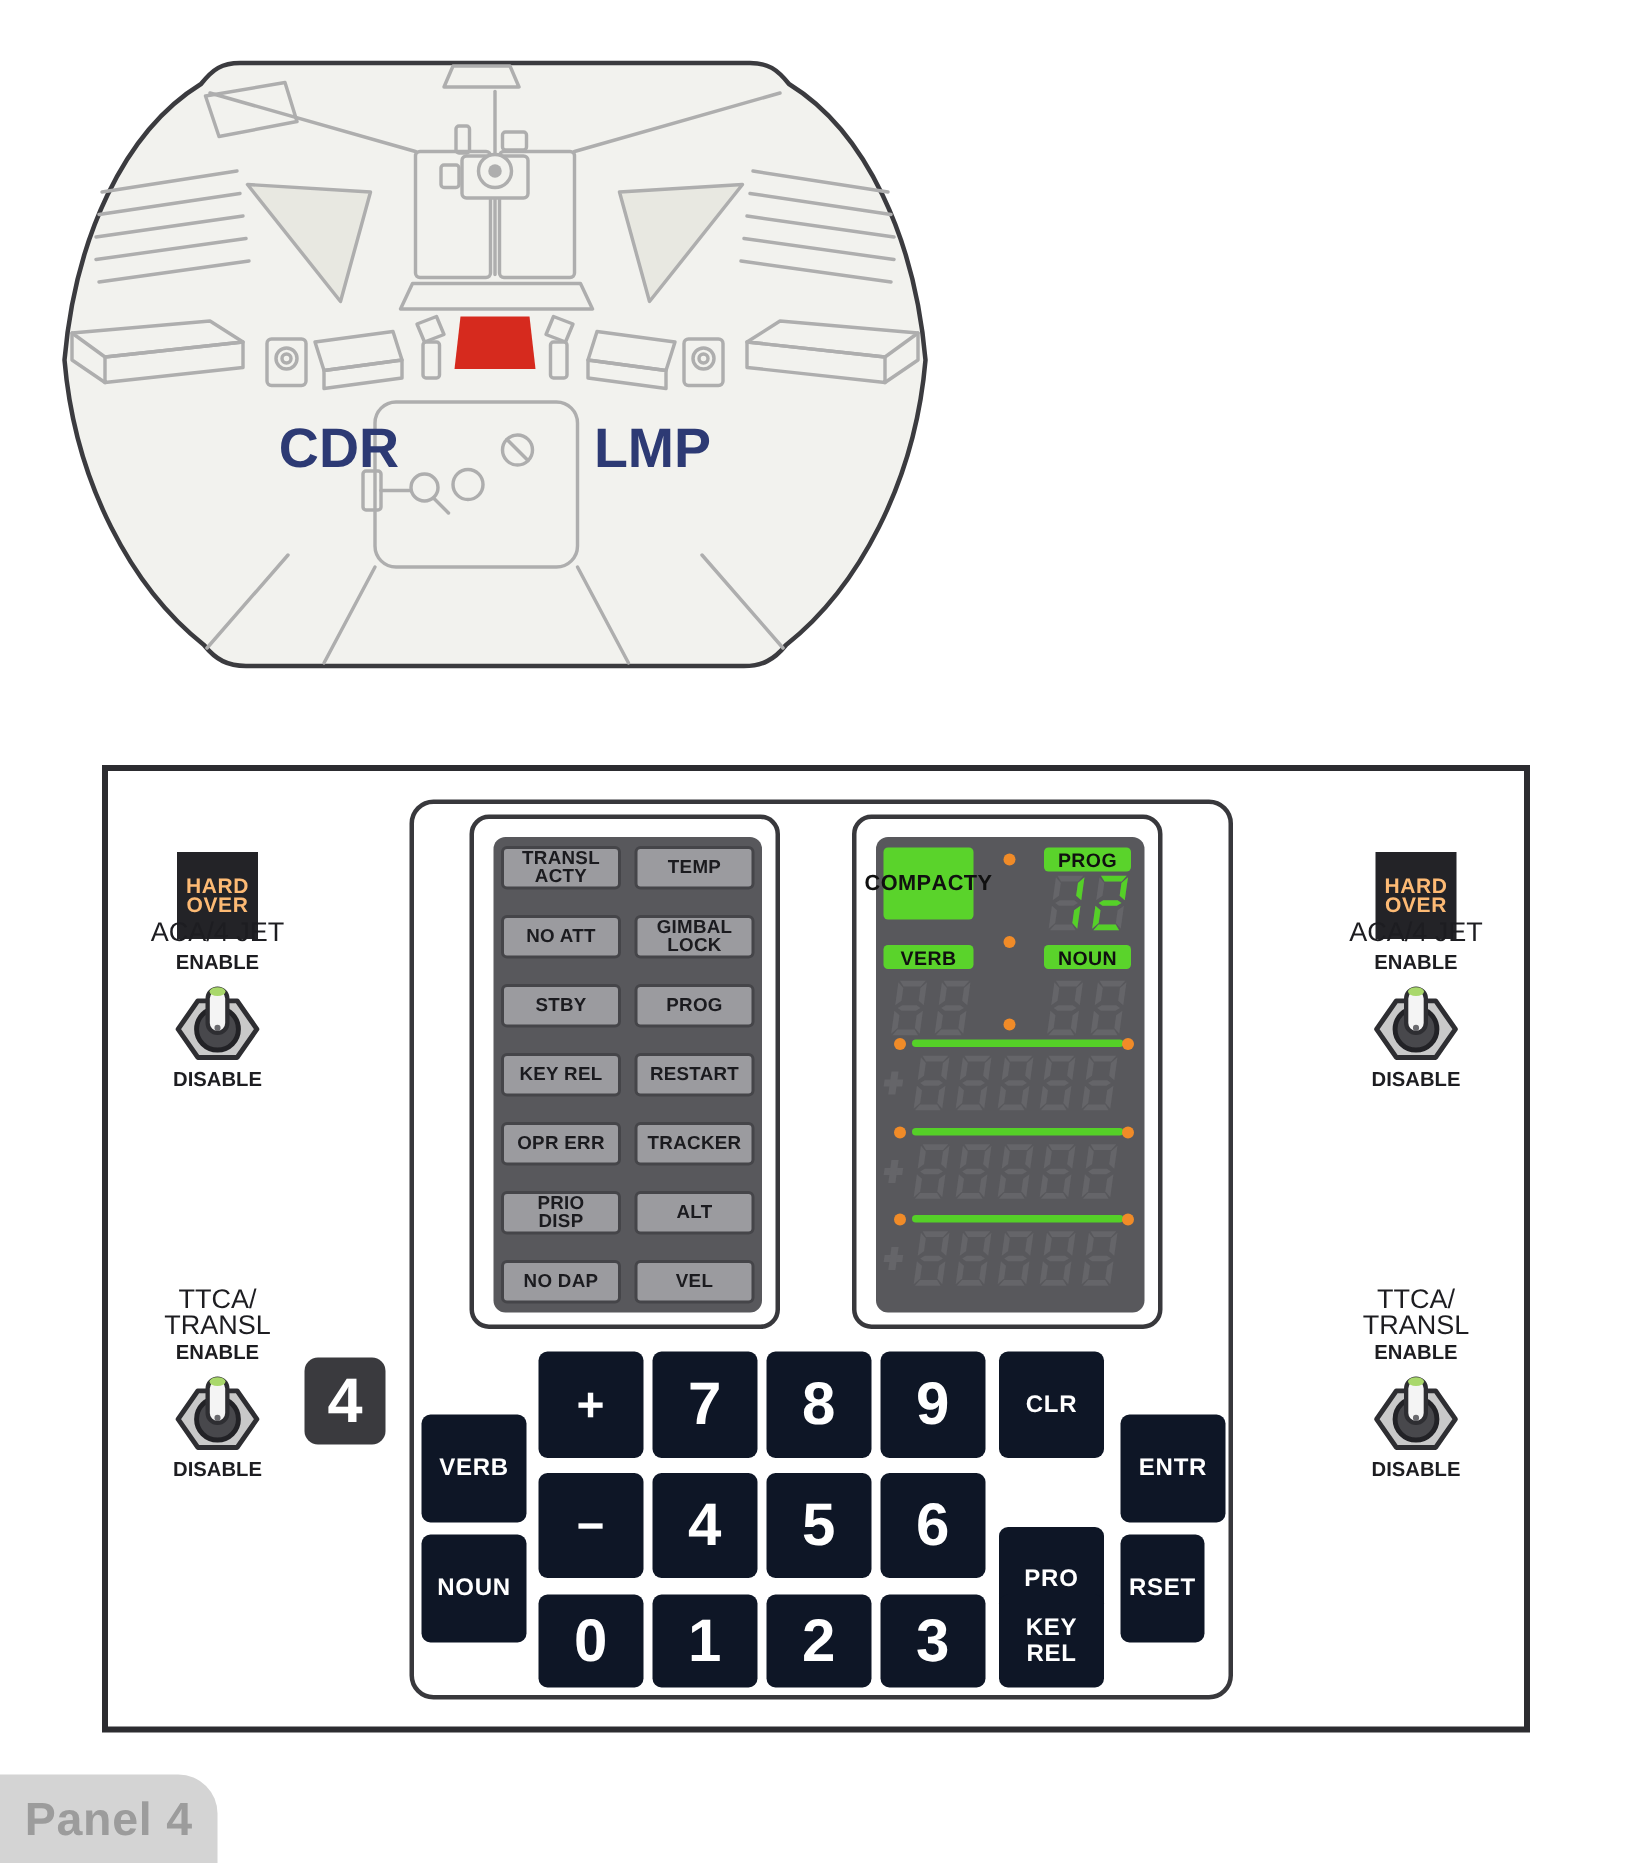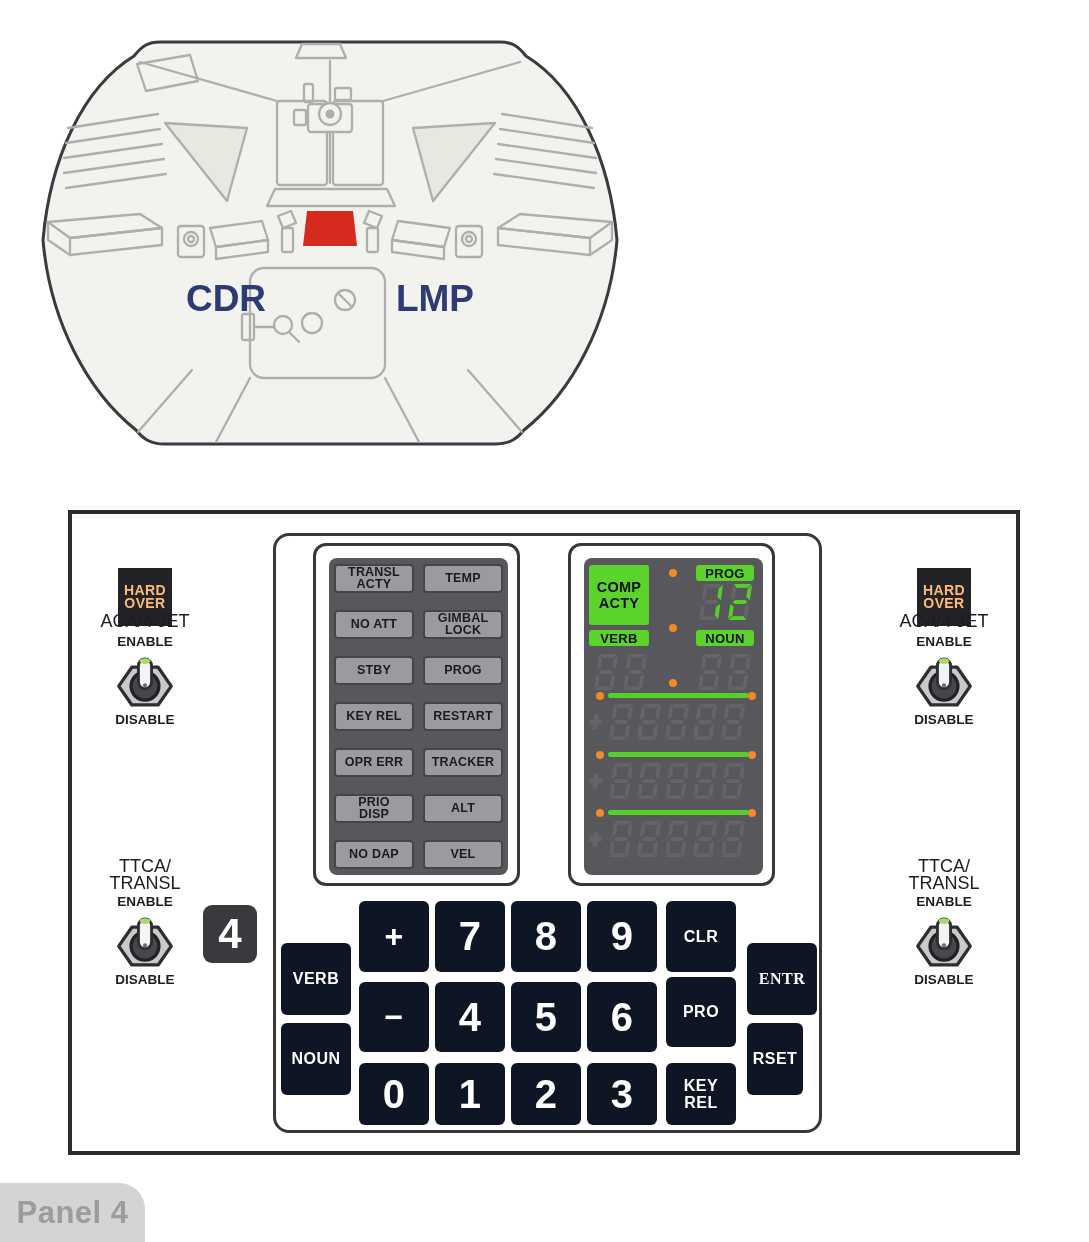--- a/index.html
+++ b/index.html
@@ -179,21 +179,21 @@
           </div>
           <div class="warn-light">
             <span>VEL</span>
           </div>
         </div>
     </div>
   </div>
 
   <div class="abs sub-box" style="left:568px;top:543px;width:207px;height:343px;">
     <div class="dark-inner">
-      <div class="disp-label" style="left:5px;top:7px;width:60px;height:60px;font-size:14.5px;line-height:16px;flex-direction:column;">
+      <div class="disp-label" style="left:5px;top:7px;width:60px;height:48px;font-size:14.5px;line-height:16px;flex-direction:row;">
         <span>COMP</span>
         <span>ACTY</span>
       </div>
       <div class="disp-label" style="left:112px;top:7px;width:58px;height:16px;font-size:13px;">PROG</div>
       <div class="seg-row" id="prog-digits" style="left:114px;top:24px;">
           <svg viewBox="0 0 26 42" class="seg-cell">
             <g transform="translate(3,0) skewX(-8)">
               <polygon points="4,2 22,2 19,6 7,6" class="seg-ghost"></polygon>
               <polygon points="23,3 23,19 19,16 19,7" class="seg-ghost"></polygon>
               <polygon points="23,23 23,39 19,35 19,26" class="seg-ghost"></polygon>
@@ -498,26 +498,26 @@
   <div class="key key-digit" style="left:435px;top:901px;width:70px;height:71px;">7</div>
   <div class="key key-digit" style="left:435px;top:982px;width:70px;height:70px;">4</div>
   <div class="key key-digit" style="left:435px;top:1063px;width:70px;height:62px;">1</div>
   <div class="key key-digit" style="left:511px;top:901px;width:70px;height:71px;">8</div>
   <div class="key key-digit" style="left:511px;top:982px;width:70px;height:70px;">5</div>
   <div class="key key-digit" style="left:511px;top:1063px;width:70px;height:62px;">2</div>
   <div class="key key-digit" style="left:587px;top:901px;width:70px;height:71px;">9</div>
   <div class="key key-digit" style="left:587px;top:982px;width:70px;height:70px;">6</div>
   <div class="key key-digit" style="left:587px;top:1063px;width:70px;height:62px;">3</div>
   <div class="key key-fn" style="left:666px;top:901px;width:70px;height:71px;">CLR</div>
-  <div class="key key-fn" style="left:666px;top:977px;width:70px;height:70px;">PRO</div>
+  <div class="key key-fn" style="left:666px;top:1018px;width:70px;height:70px;">PRO</div>
   <div class="key key-fn2" style="left:666px;top:1063px;width:70px;height:62px;">
     <span>KEY</span>
     <span>REL</span>
   </div>
-  <div class="key key-fn" style="left:747px;top:943px;width:70px;height:72px;font-family:Liberation Serif, serif;">ENTR</div>
+  <div class="key key-fn" style="left:747px;top:943px;width:70px;height:72px;">ENTR</div>
   <div class="key key-fn" style="left:747px;top:1023px;width:56px;height:72px;">RSET</div>
 
   <div class="abs" id="panel-number-badge">4</div>
 
   <div class="abs side-col-item" style="left:75px;top:568px;width:140px;">
     <span class="hardover-badge"><span>HARD</span><br>
     <span>OVER</span></span>
   </div>
   <div class="abs side-col-item switch-label" style="left:75px;top:613px;width:140px;">ACA/4 JET</div>
   <div class="abs side-col-item enable-label" style="left:75px;top:634px;width:140px;">ENABLE</div>

